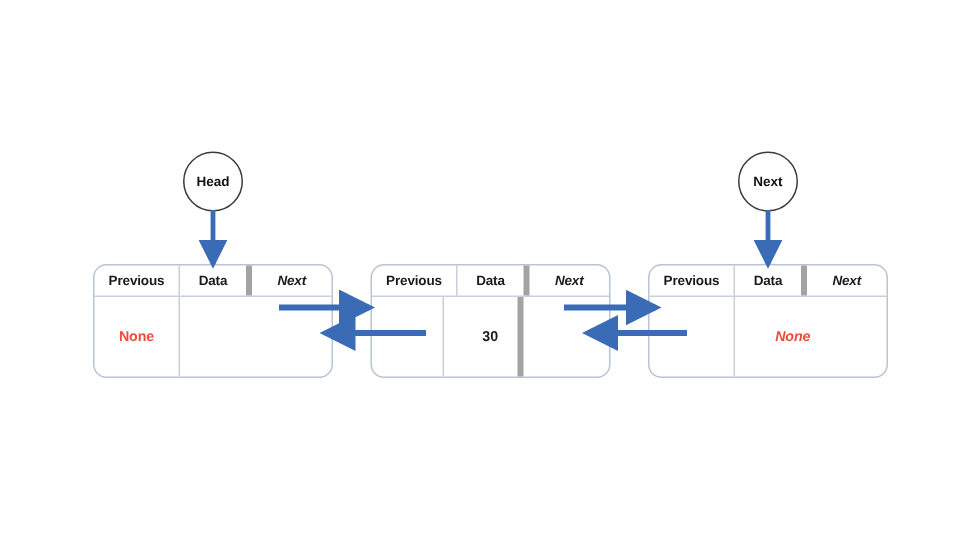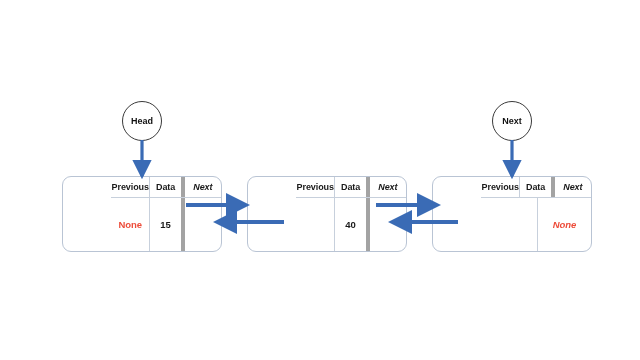--- a/index.html
+++ b/index.html
@@ -26,33 +26,33 @@
   
   .node {
     position: absolute;
     width: 160px;
     height: 76px;
     border: 1px solid #b9c4d4;
     border-radius: 9px;
     background: #ffffff;
     box-sizing: border-box;
     z-index: 3;
-    padding-left: 48px;
   }
   .node .row {
     display: flex;
     width: 100%;
     box-sizing: border-box;
   }
   .node .row.head-row {
     height: 21px;
     border-bottom: 1px solid #c7d0dc;
   }
   .node .row.val-row {
     height: 53px;
+    gap: 12px;
   }
   .cell {
     box-sizing: border-box;
     display: flex;
     align-items: center;
     justify-content: center;
     font-size: 9px;
     font-weight: bold;
     color: #1a1a1a;
     letter-spacing: -0.1px;
@@ -137,34 +137,33 @@
   </div>
 
   <div class="node" style="left:62px; top:176px;">
     <div class="row head-row">
       <div class="cell c-prev">Previous</div>
       <div class="cell c-data">Data</div>
       <div class="cell c-next">Next</div>
     </div>
     <div class="row val-row">
       <div class="cell c-prev val-none">None</div>
-      <div class="cell c-data">15</div>
       <div class="cell c-next"></div>
     </div>
   </div>
 
   <div class="node" style="left:247px; top:176px;">
     <div class="row head-row">
       <div class="cell c-prev">Previous</div>
       <div class="cell c-data">Data</div>
       <div class="cell c-next">Next</div>
     </div>
     <div class="row val-row">
       <div class="cell c-prev"></div>
-      <div class="cell c-data">40</div>
+      <div class="cell c-data">30</div>
       <div class="cell c-next"></div>
     </div>
   </div>
 
   <div class="node" style="left:432px; top:176px;">
     <div class="row head-row">
       <div class="cell c-prev">Previous</div>
       <div class="cell c-data">Data</div>
       <div class="cell c-next">Next</div>
     </div>

